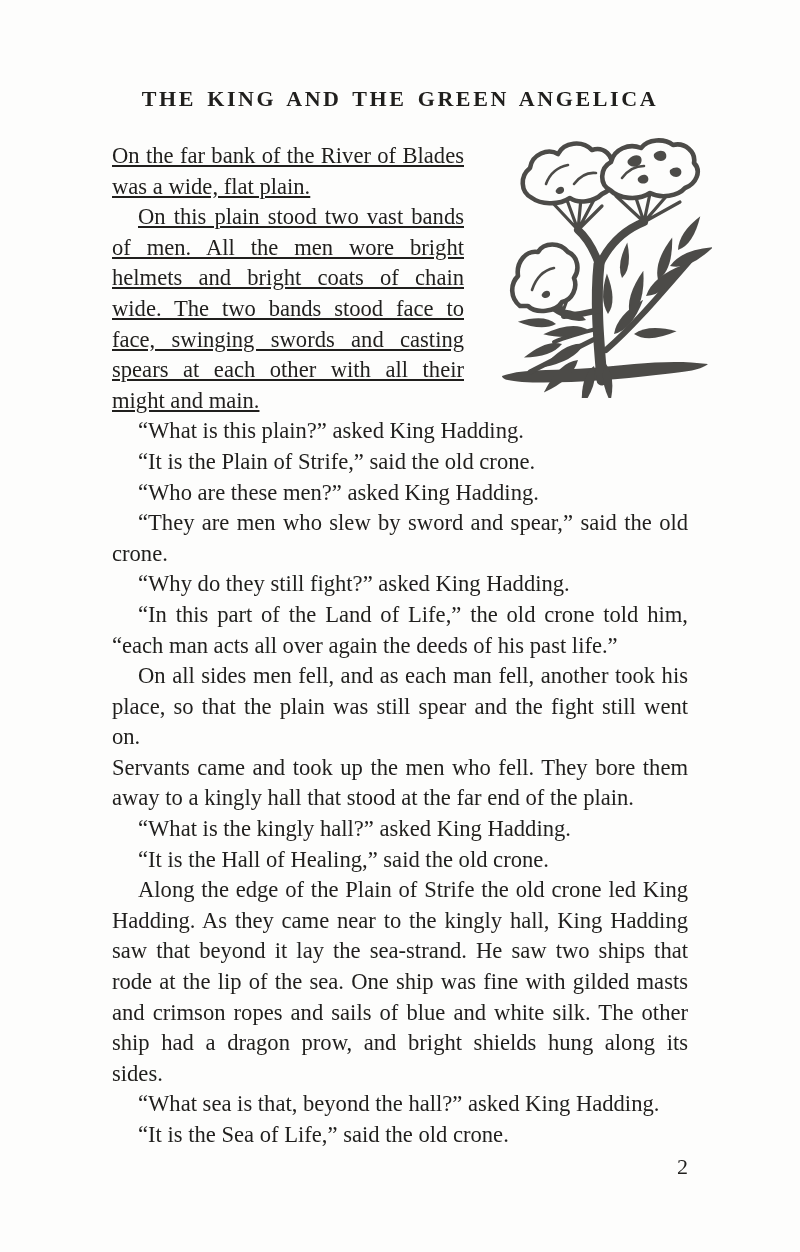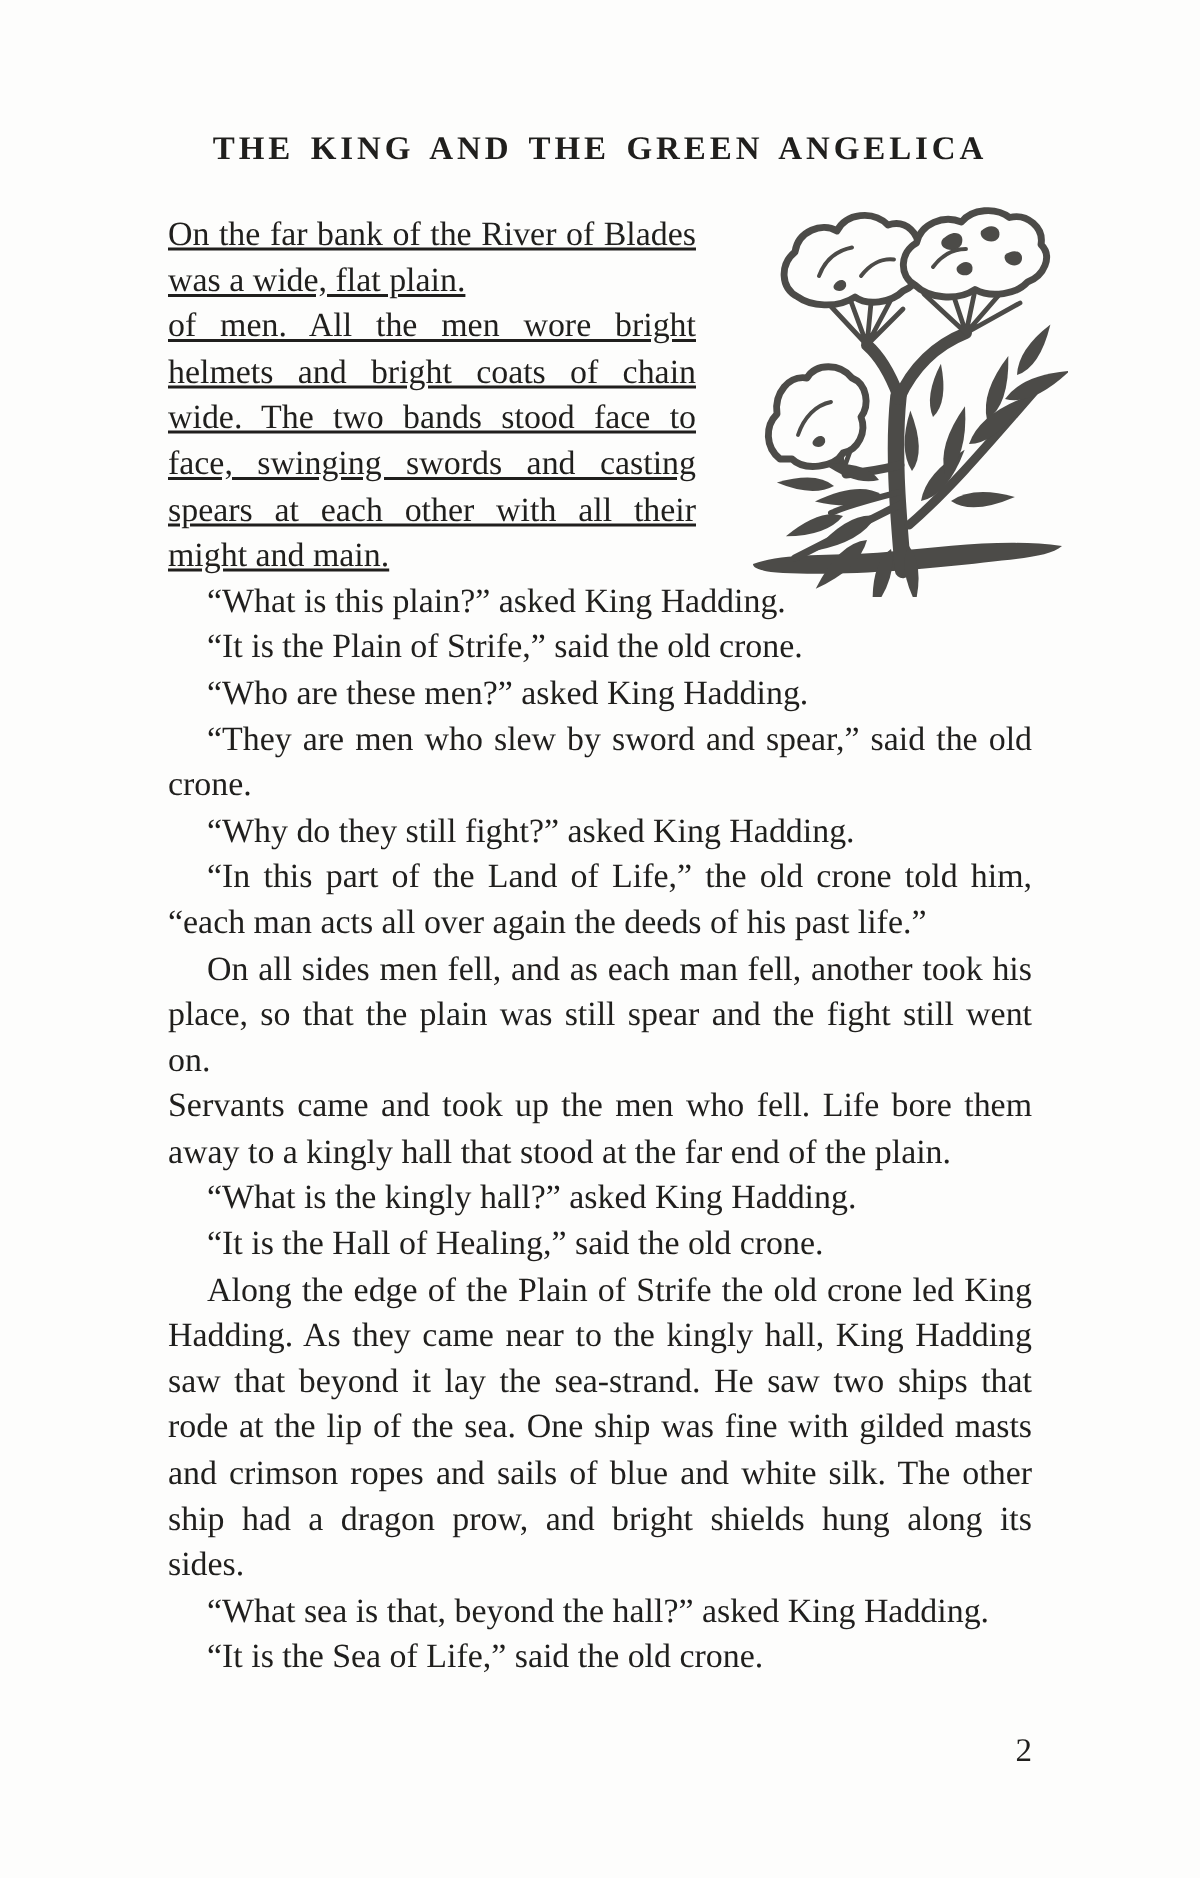--- a/index.html
+++ b/index.html
@@ -139,37 +139,38 @@
         <use href="#lf" transform="translate(90 182) rotate(208) scale(0.85)"></use>
         <use href="#lf" transform="translate(66 206) rotate(172) scale(0.9)"></use>
         <use href="#lf" transform="translate(110 226) rotate(95) scale(0.85)"></use>
         <use href="#lf" transform="translate(60 186) rotate(195) scale(0.85)"></use>
       </g>
     </svg>
 
     <div>
         <div class="line narrow just">On the far bank of the River of Blades</div>
         <div class="line narrow">was a wide, flat plain.</div>
+        <div class="line narrow just indent">On this plain stood two vast bands</div>
         <div class="line narrow just">of men. All the men wore bright</div>
         <div class="line narrow just">helmets and bright coats of chain</div>
         <div class="line narrow just">wide. The two bands stood face to</div>
         <div class="line narrow just">face, swinging swords and casting</div>
         <div class="line narrow just">spears at each other with all their</div>
         <div class="line narrow">might and main.</div>
         <div class="line indent">“What is this plain?” asked King Hadding.</div>
         <div class="line indent">“It is the Plain of Strife,” said the old crone.</div>
         <div class="line indent">“Who are these men?” asked King Hadding.</div>
         <div class="line just indent">“They are men who slew by sword and spear,” said the old</div>
         <div class="line">crone.</div>
         <div class="line indent">“Why do they still fight?” asked King Hadding.</div>
         <div class="line just indent">“In this part of the Land of Life,” the old crone told him,</div>
         <div class="line">“each man acts all over again the deeds of his past life.”</div>
         <div class="line just indent">On all sides men fell, and as each man fell, another took his</div>
         <div class="line just">place, so that the plain was still spear and the fight still went on.</div>
-        <div class="line just">Servants came and took up the men who fell. Life bore them</div>
+        <div class="line just">Servants came and took up the men who fell. They bore them</div>
         <div class="line">away to a kingly hall that stood at the far end of the plain.</div>
         <div class="line indent">“What is the kingly hall?” asked King Hadding.</div>
         <div class="line indent">“It is the Hall of Healing,” said the old crone.</div>
         <div class="line just indent">Along the edge of the Plain of Strife the old crone led King</div>
         <div class="line just">Hadding. As they came near to the kingly hall, King Hadding</div>
         <div class="line just">saw that beyond it lay the sea-strand. He saw two ships that</div>
         <div class="line just">rode at the lip of the sea. One ship was fine with gilded masts</div>
         <div class="line just">and crimson ropes and sails of blue and white silk. The other</div>
         <div class="line just">ship had a dragon prow, and bright shields hung along its</div>
         <div class="line">sides.</div>

